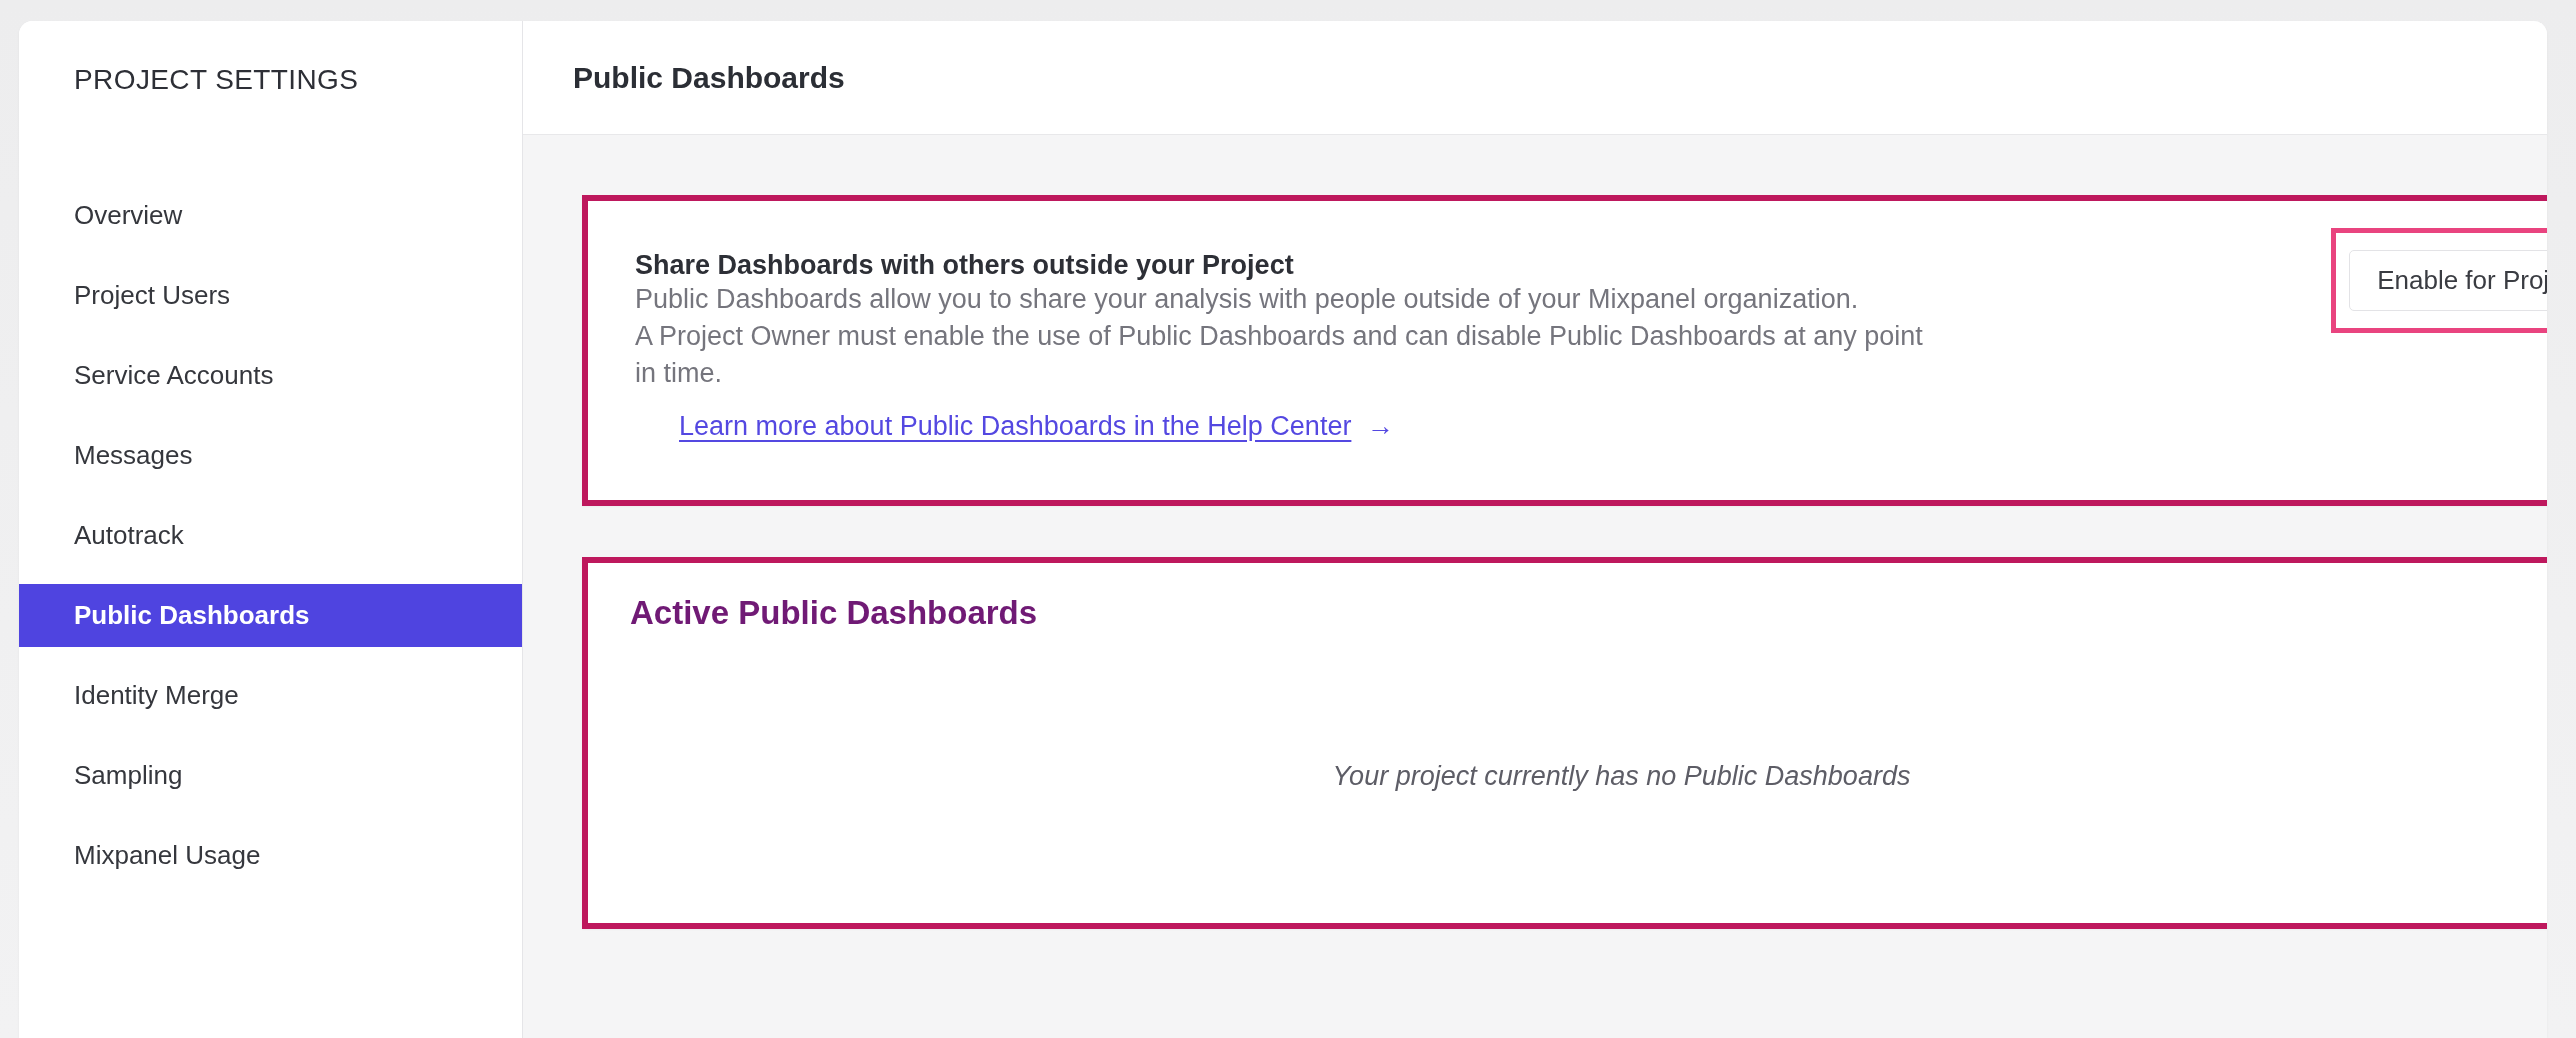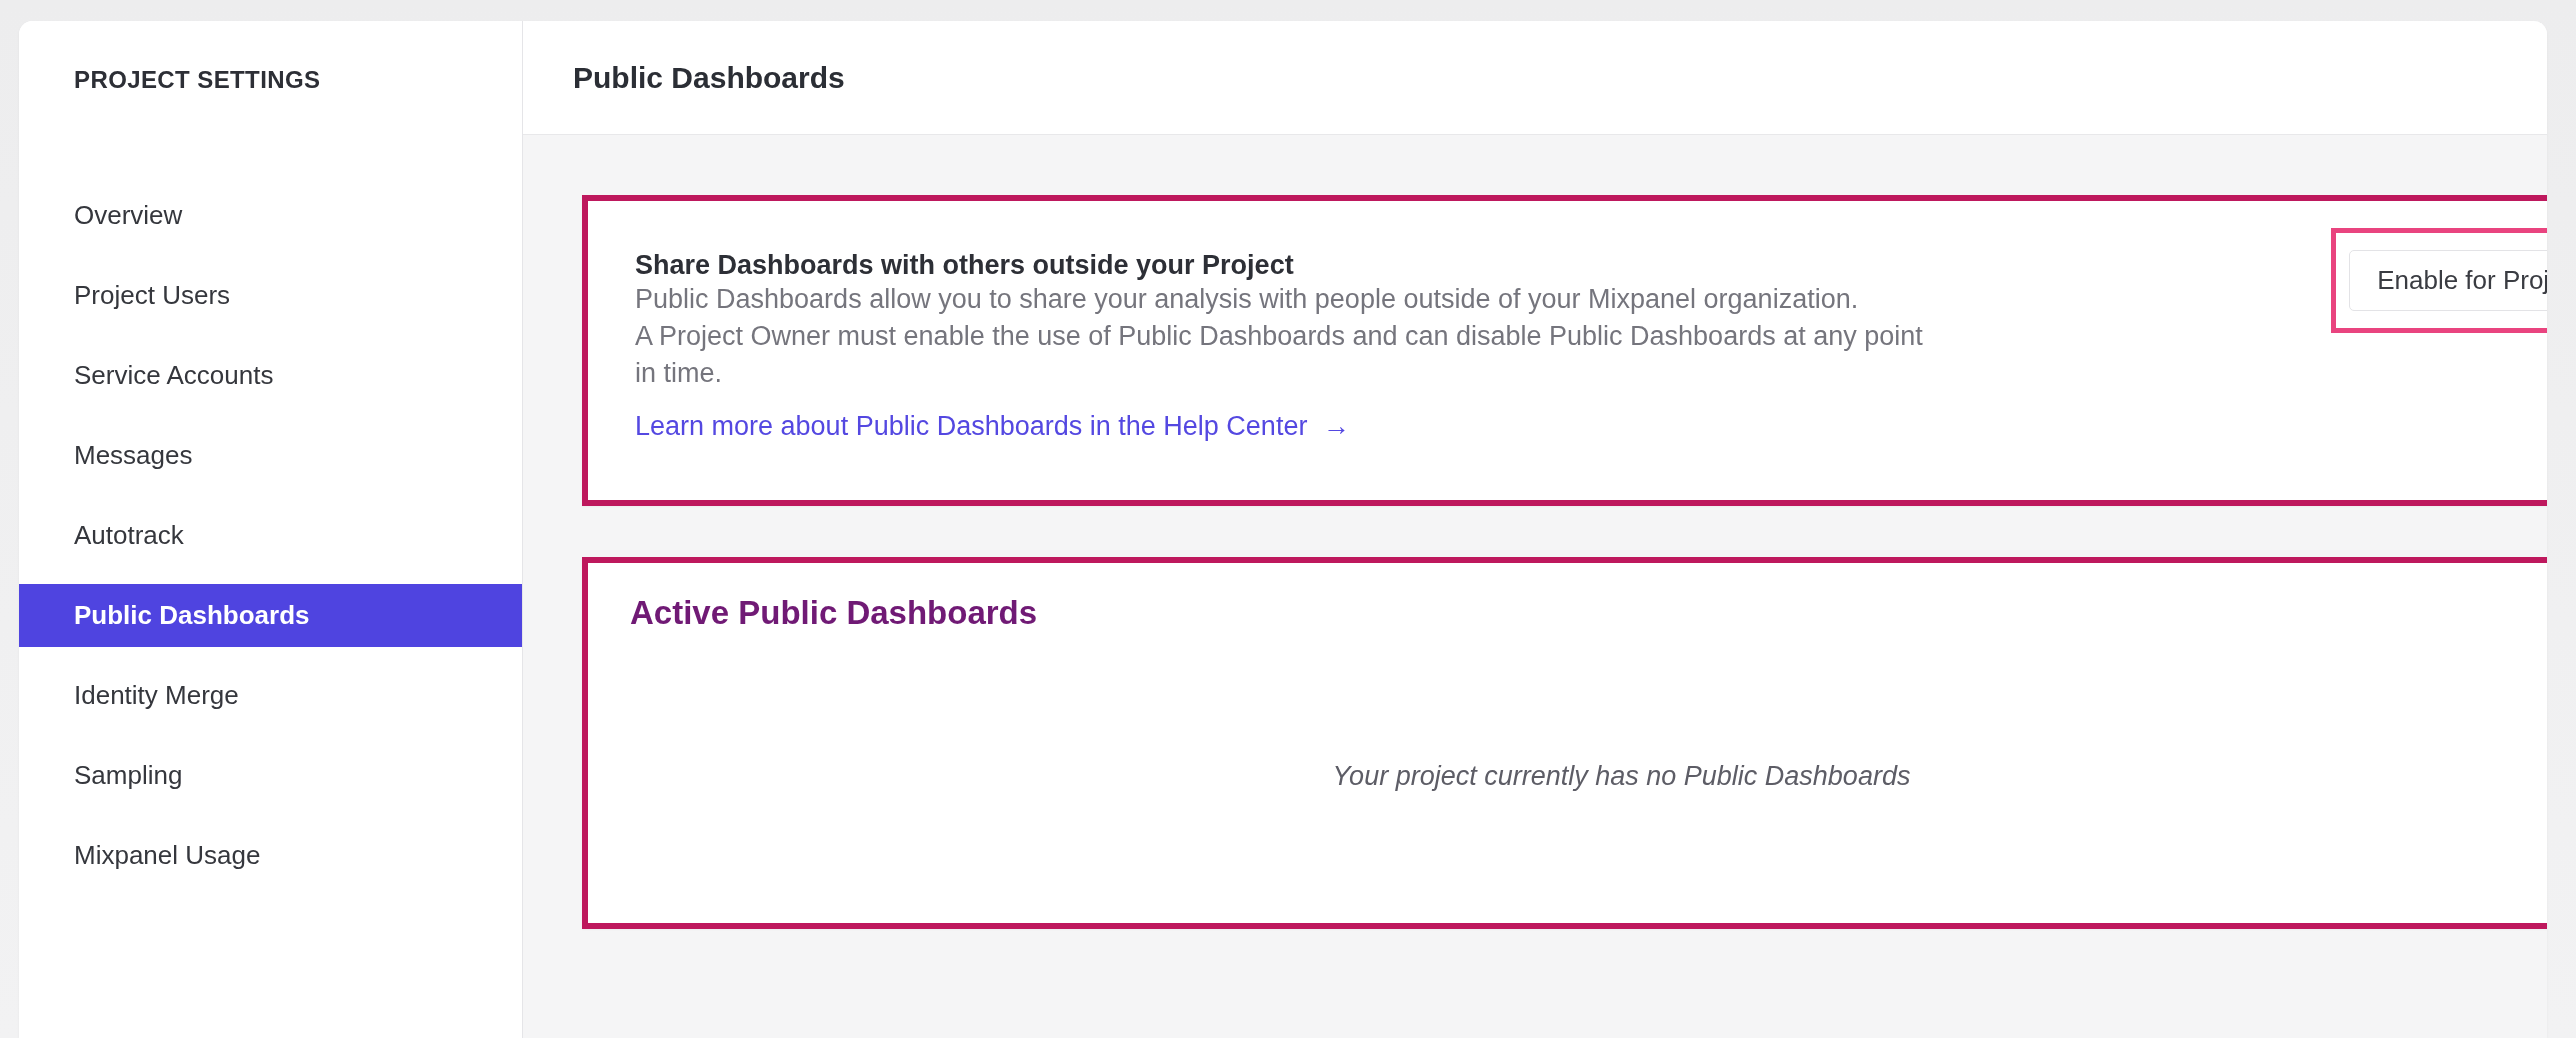--- a/index.html
+++ b/index.html
@@ -22,21 +22,21 @@
   }
   
   .sidebar {
     width:504px; flex:none;
     background:#ffffff;
     border-right:1.9px solid #e5e5e8;
     padding-top:44px;
   }
   .sidebar-title {
     margin-left:55px;
-    font-size:24px; font-weight:700;
+    font-size:28px; font-weight:400;
     letter-spacing:0.4px;
     color:#2d2f36;
     line-height:29px;
   }
   .sidebar-nav { margin-top:90px; }
   .sidebar-item {
     height:63px; line-height:63px;
     padding-left:55px;
     font-size:26px; color:#35373d;
     margin-bottom:17px;
@@ -73,21 +73,21 @@
   .share-desc { }
   .share-desc .line {
     font-size:27px; line-height:37px; color:#75757d; font-weight:400;
   }
   .learn-link {
     display:inline-flex; align-items:center;
     margin-top:19px;
     font-size:27px; color:#5448e1;
     text-decoration:none; cursor:pointer;
   }
-  .learn-link .link-label { text-underline-offset:4.8px; }
+  .learn-link .link-label { text-decoration:underline; text-underline-offset:4.8px;margin-left:44px; }
   .learn-link .arrow { margin-left:15.3px; text-decoration:none; font-size:27px; }
   .annotation {
     position:absolute; top:27px; right:25px;
     width:299px; height:105px;
     border:5.7px solid #e9447f;
     display:flex; align-items:center; justify-content:center;
     background:transparent;
   }
   .enable-btn {
     width:263px; height:61px;

